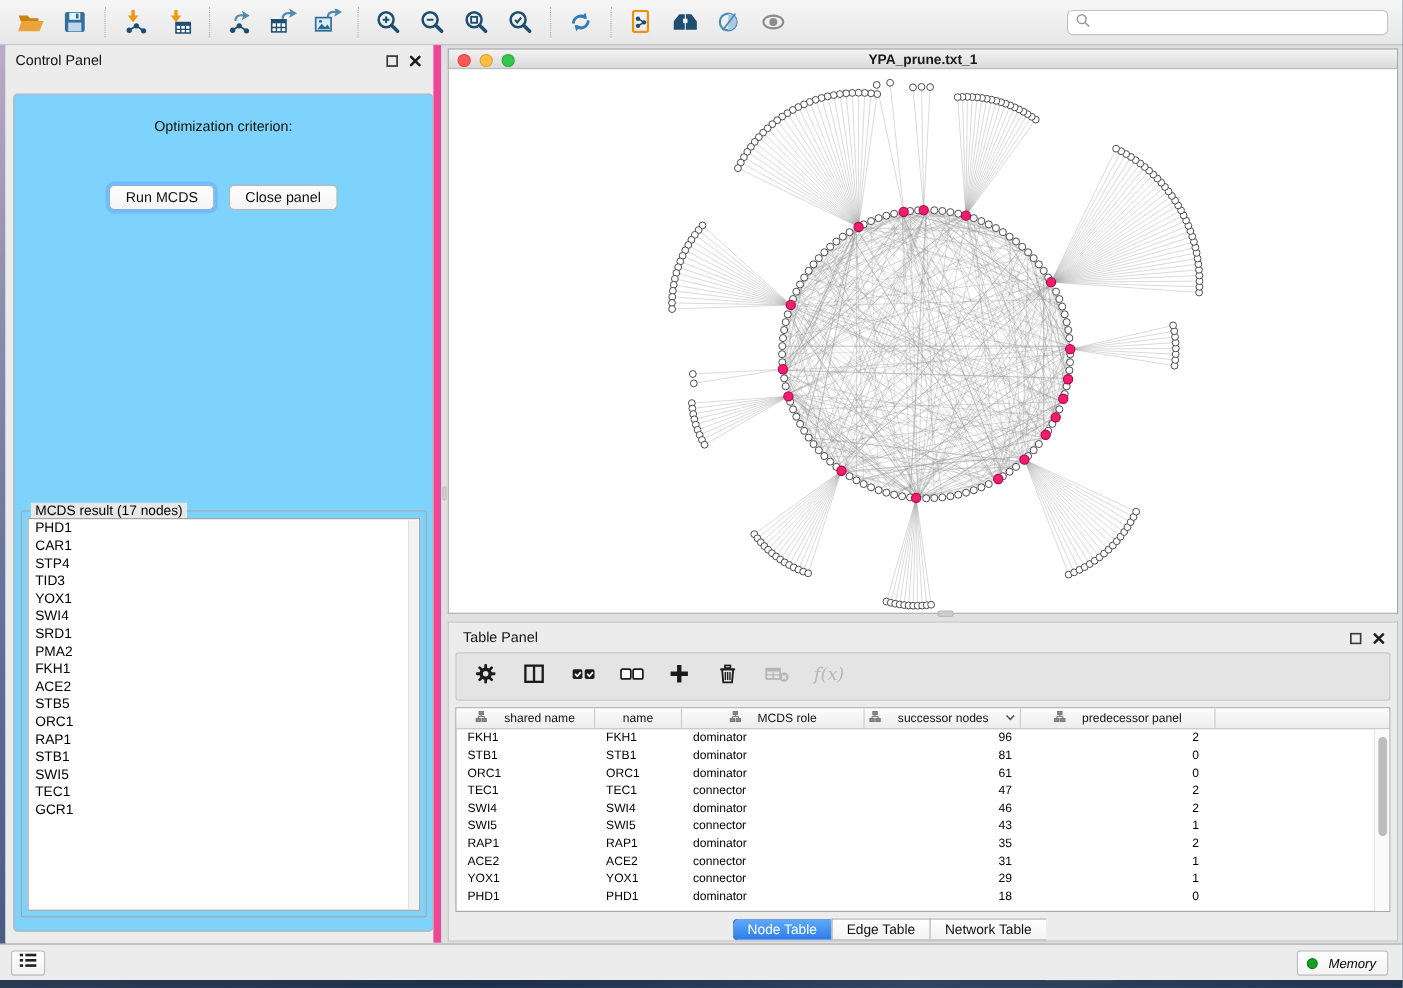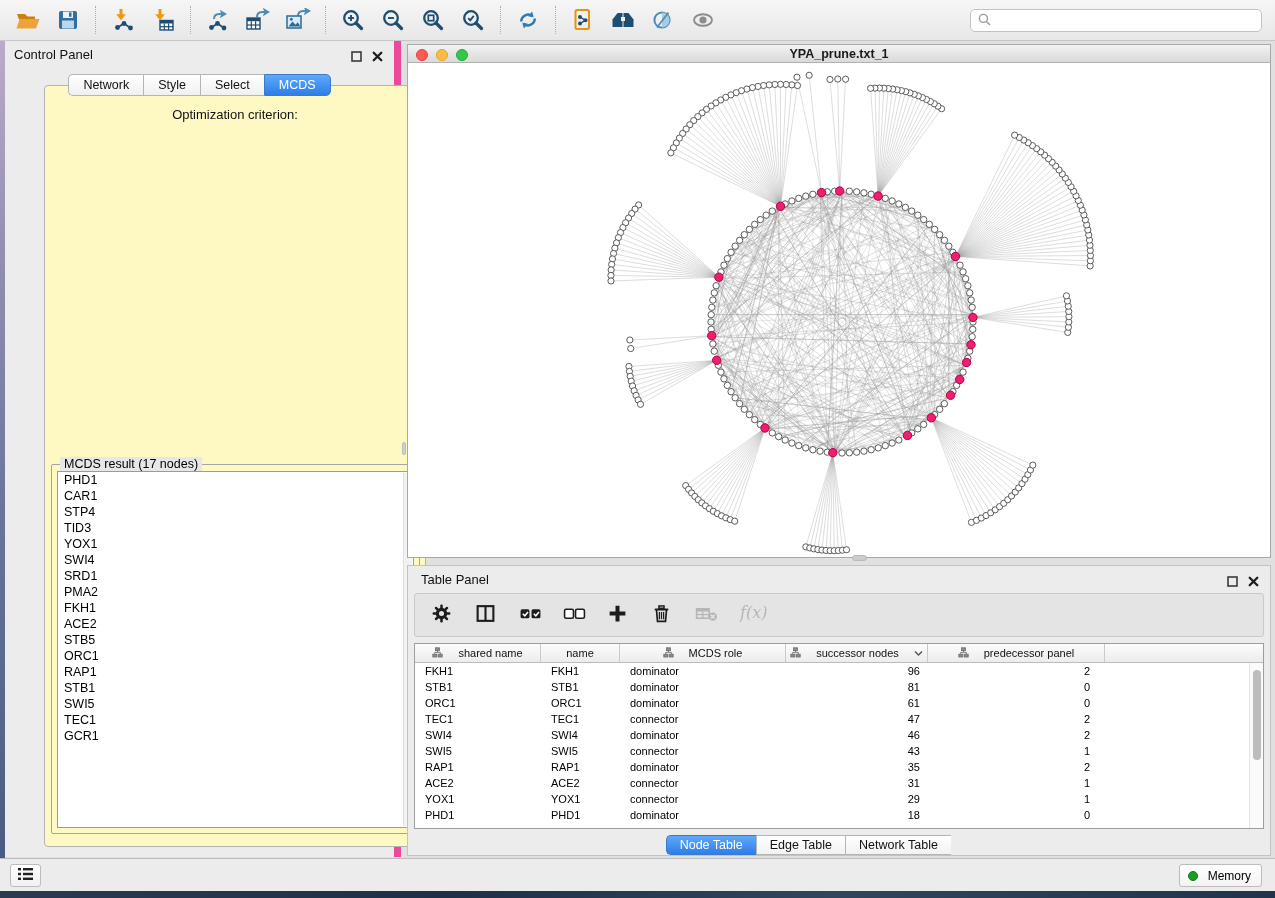--- a/index.html
+++ b/index.html
@@ -28,21 +28,21 @@
   .panel-titlebar { position:relative; height:26px; }
   .panel-title { position:absolute; left:9px; top:6px; font-size:13px; color:#111; }
   .panel-ctrls { position:absolute; right:11px; top:7px; display:flex; gap:10px; align-items:center; }
   .ctab-row { position:absolute; top:33px; left:0; width:100%; display:flex; justify-content:center; z-index:3; }
   .ctab { height:22px; line-height:21px; padding:0 14px; font-size:12.5px; color:#111; text-align:center;
     background:linear-gradient(#ffffff,#f0f0f0); border:1px solid #b5b5b5; border-right:none; }
   .ctab:first-child { border-radius:5px 0 0 5px; }
   .ctab:last-child { border-radius:0 5px 5px 0; border-right:1px solid #b5b5b5; }
   .ctab.active { background:linear-gradient(#5fa9fa,#2e7de9); color:#fff; border-color:#3c79c6; }
   .cp-content { position:absolute; left:7px; top:44px; width:382px; height:762px;
-    background:#fef9c3; border:1px solid #b3b3b3; border-radius:4px;margin-left:32px; }
+    background:#7dd3fc; border:1px solid #b3b3b3; border-radius:4px; }
   .opt-label { position:absolute; top:21px; width:100%; text-align:center; font-size:13px; color:#111; }
   .dropdown { position:absolute; left:33px; top:46px; width:310px; height:24px; background:#fff;
     border:1px solid #ababab; border-radius:5px; display:flex; align-items:center; box-shadow:0 1px 1px rgba(0,0,0,.08); }
   .dropdown .dd-text { flex:1; font-size:12.5px; padding-left:9px; color:#000; white-space:nowrap; overflow:hidden; }
   .dd-cap { width:20px; height:20px; margin-right:2px; border-radius:4px;
     background:linear-gradient(#72b3fc,#3181f8); display:flex; flex-direction:column; align-items:center; justify-content:center; gap:1px; }
   .btn-row { position:absolute; top:82px; width:100%; display:flex; justify-content:center; gap:13px; }
   .mac-btn { height:23px; padding:0 14px; font-size:13px; color:#111; background:linear-gradient(#ffffff,#f3f3f3);
     border:1px solid #b7b7b7; border-radius:5px; line-height:21px; }
   .mac-btn.focused { box-shadow:0 0 0 3px rgba(110,170,245,.6); border-color:#85b0e8; }
@@ -91,21 +91,21 @@
     background:linear-gradient(#ffffff,#f2f2f2); border:1px solid #b5b5b5; border-right:none; }
   .btab:first-child { border-radius:5px 0 0 5px; }
   .btab:last-child { border-radius:0 5px 5px 0; border-right:1px solid #b5b5b5;margin-top:41px; }
   .btab.active { background:linear-gradient(#5fa9fa,#2e7de9); color:#fff; border-color:#3c79c6; }
 
   
   .statusbar { position:absolute; top:858px; left:0; width:1275px; height:33px; background:#ececec; border-top:1px solid #bdbdbd; }
   .list-btn { position:absolute; left:10px; top:5px; width:31px; height:23px; background:linear-gradient(#ffffff,#f1f1f1);
     border:1px solid #bcbcbc; border-radius:3px; display:flex; align-items:center; justify-content:center; }
   .memory-btn { position:absolute; right:13px; top:5px; height:23px; padding:0 10px 0 8px; background:linear-gradient(#ffffff,#f3f3f3);
-    border:1px solid #bcbcbc; border-radius:3px; display:flex; align-items:center; gap:10px; font-size:12px; color:#000; }
+    border:1px solid #bcbcbc; border-radius:3px; display:flex; align-items:center; gap:10px; font-size:12px; color:#000;font-style:italic; }
   .mem-dot { width:10px; height:10px; border-radius:50%; background:#18a01f; border:1px solid #0d7a14; }
   .desktop-strip { position:absolute; top:891px; left:0; width:1275px; height:7px;
     background:linear-gradient(90deg,#2b3a52,#1e3049 35%,#31455e 65%,#22344d); }
 </style>
 </head>
 <body>
 
 <div class="screen">
 
   <div class="toolbar">
@@ -306,28 +306,26 @@
                 <rect x="1" y="1" width="9" height="9" fill="none" stroke="#3a3a3a" stroke-width="1.6"></rect>
               </svg>
           </span>
           <span class="icon">
             <svg width="11" height="11" viewBox="0 0 11 11">
                 <path d="M1.7 1.7l7.6 7.6M9.3 1.7l-7.6 7.6" stroke="#1d1d1d" stroke-width="2.3" stroke-linecap="round"></path>
               </svg>
           </span>
         </div>
       </div>
-      <div class="ctab-row" id="ctab-row">
-          <div class="ctab">Network</div>
-          <div class="ctab">Style</div>
-          <div class="ctab">Select</div>
-          <div class="ctab active">MCDS</div>
-        </div>
       <div class="cp-content">
         <div class="opt-label">Optimization criterion:</div>
+        <div class="btn-row">
+          <button class="mac-btn focused">Run MCDS</button>
+          <button class="mac-btn">Close panel</button>
+        </div>
         <div class="mcds-fieldset">
           <div class="mcds-legend">MCDS result (17 nodes)</div>
           <div class="mcds-list" id="mcds-list">
             <div class="mcds-item">PHD1</div>
               <div class="mcds-item">CAR1</div>
               <div class="mcds-item">STP4</div>
               <div class="mcds-item">TID3</div>
               <div class="mcds-item">YOX1</div>
               <div class="mcds-item">SWI4</div>
               <div class="mcds-item">SRD1</div>

